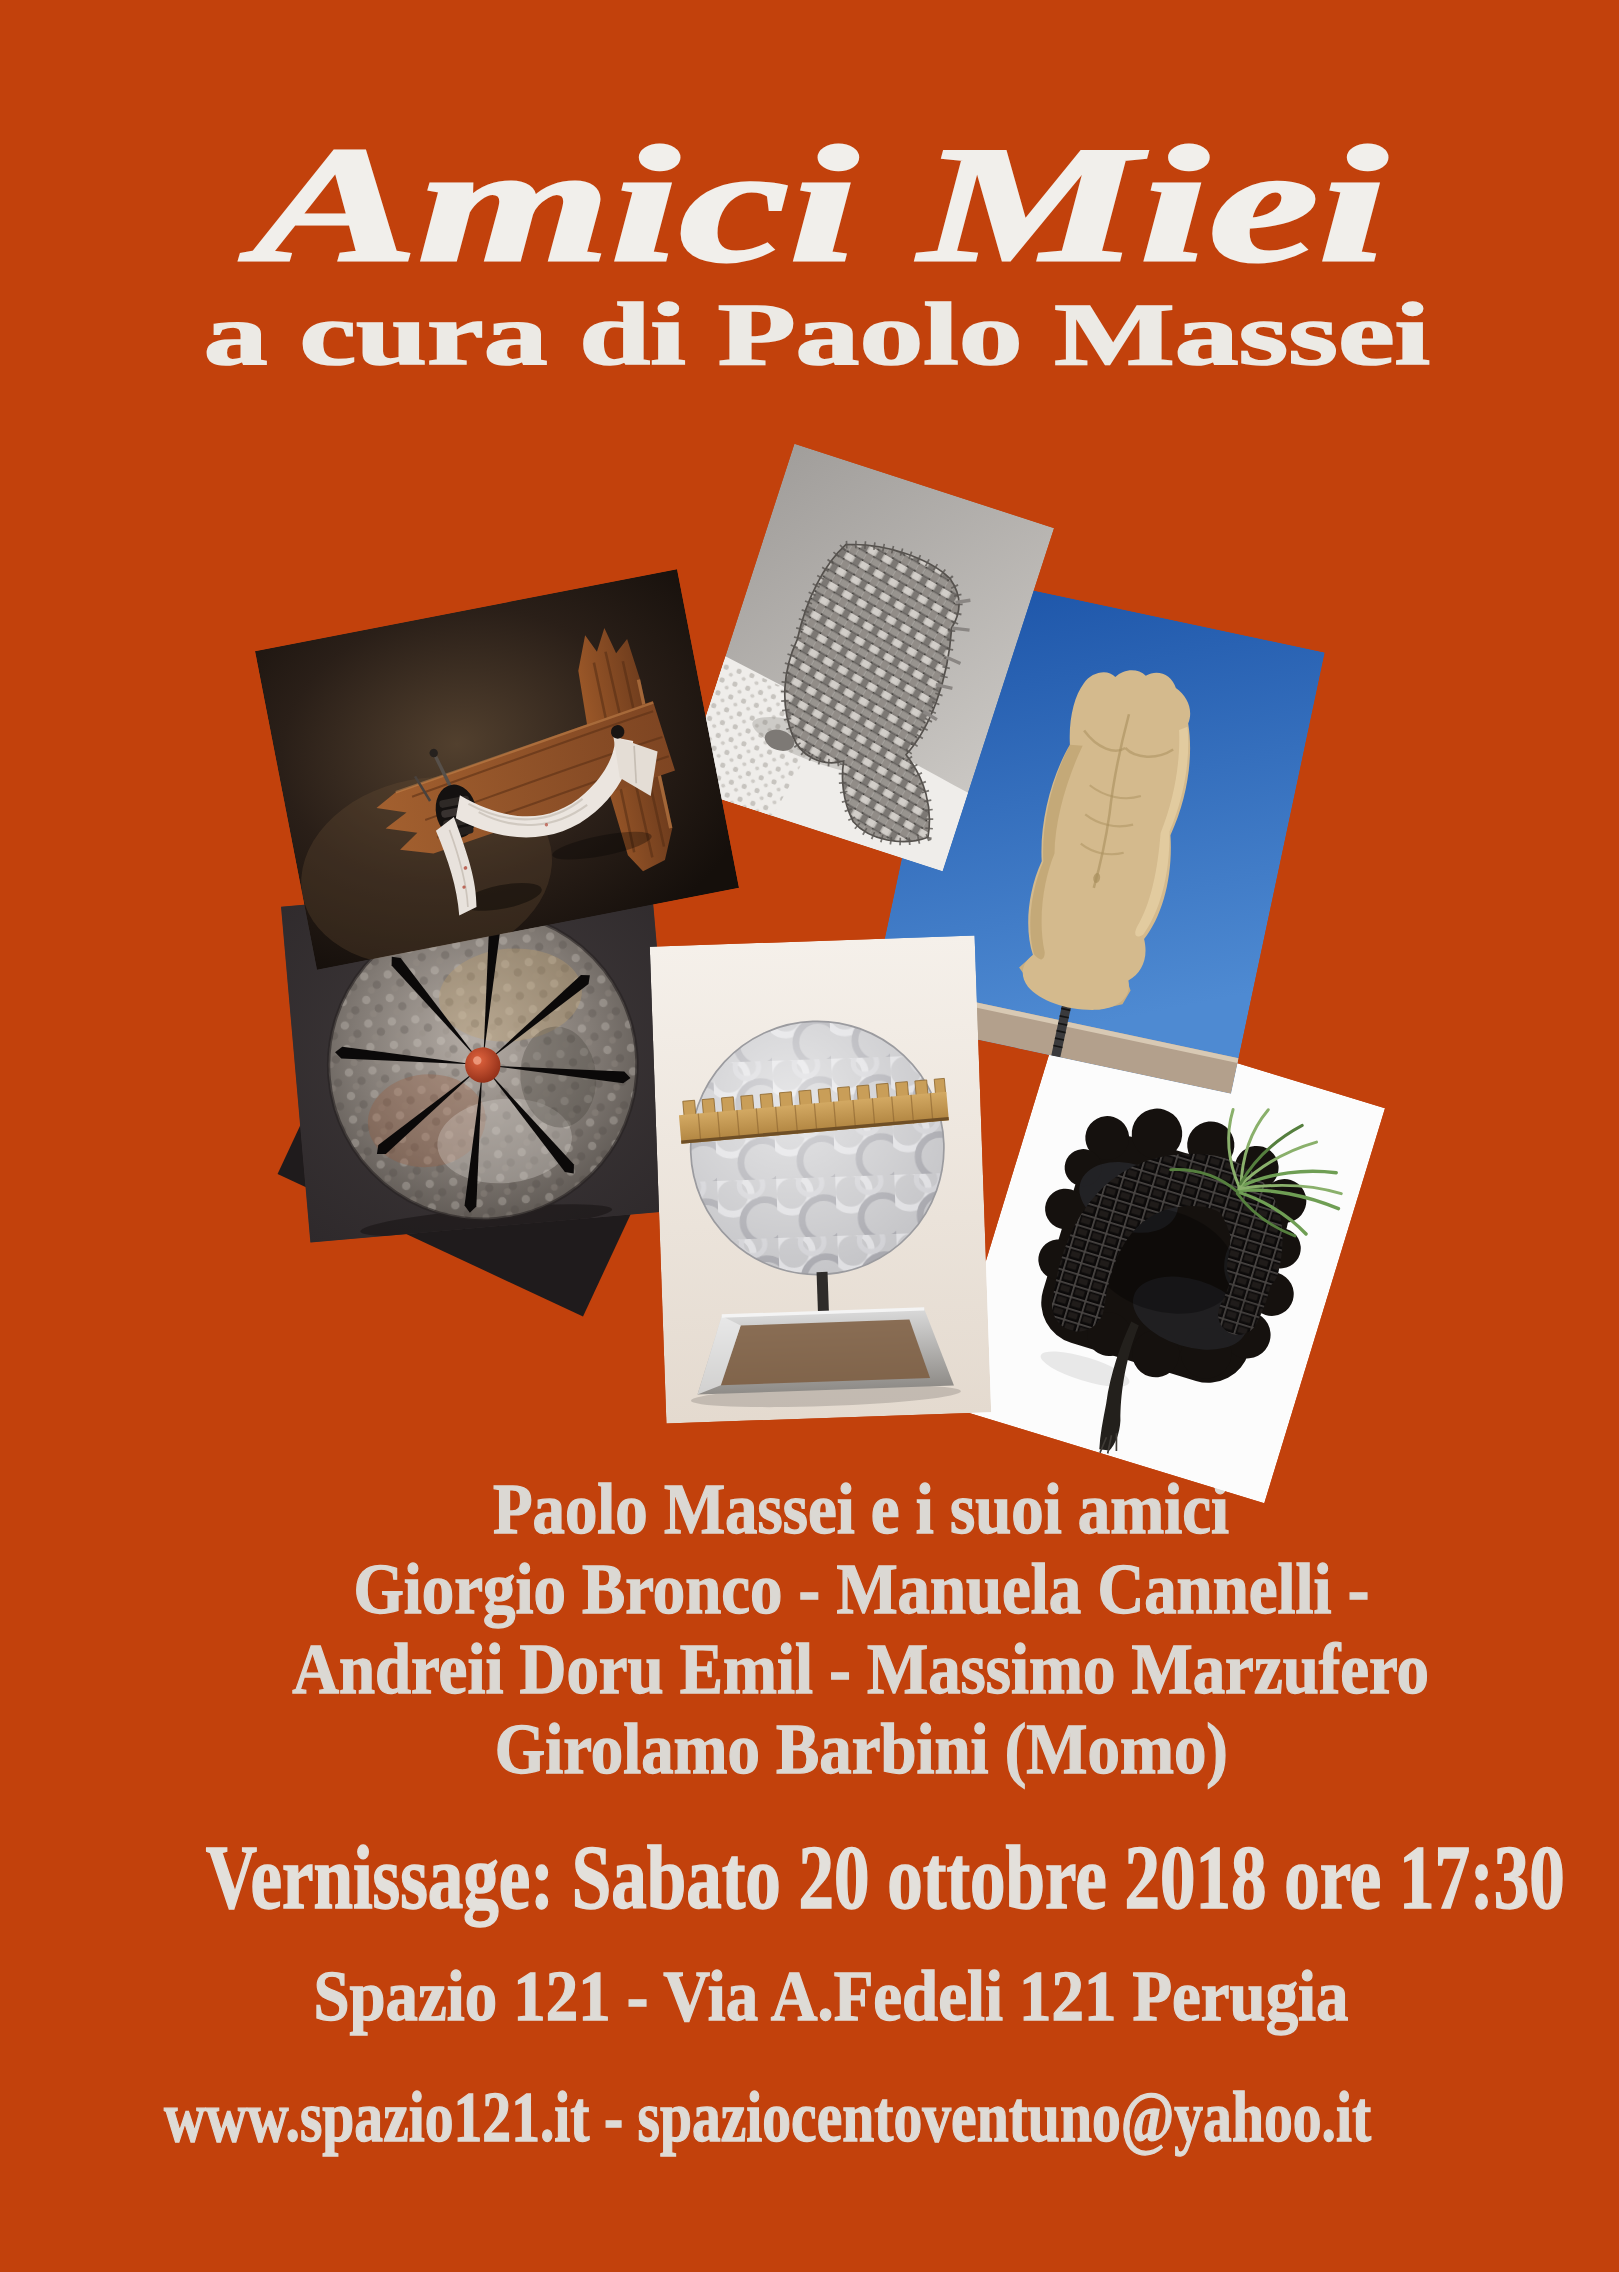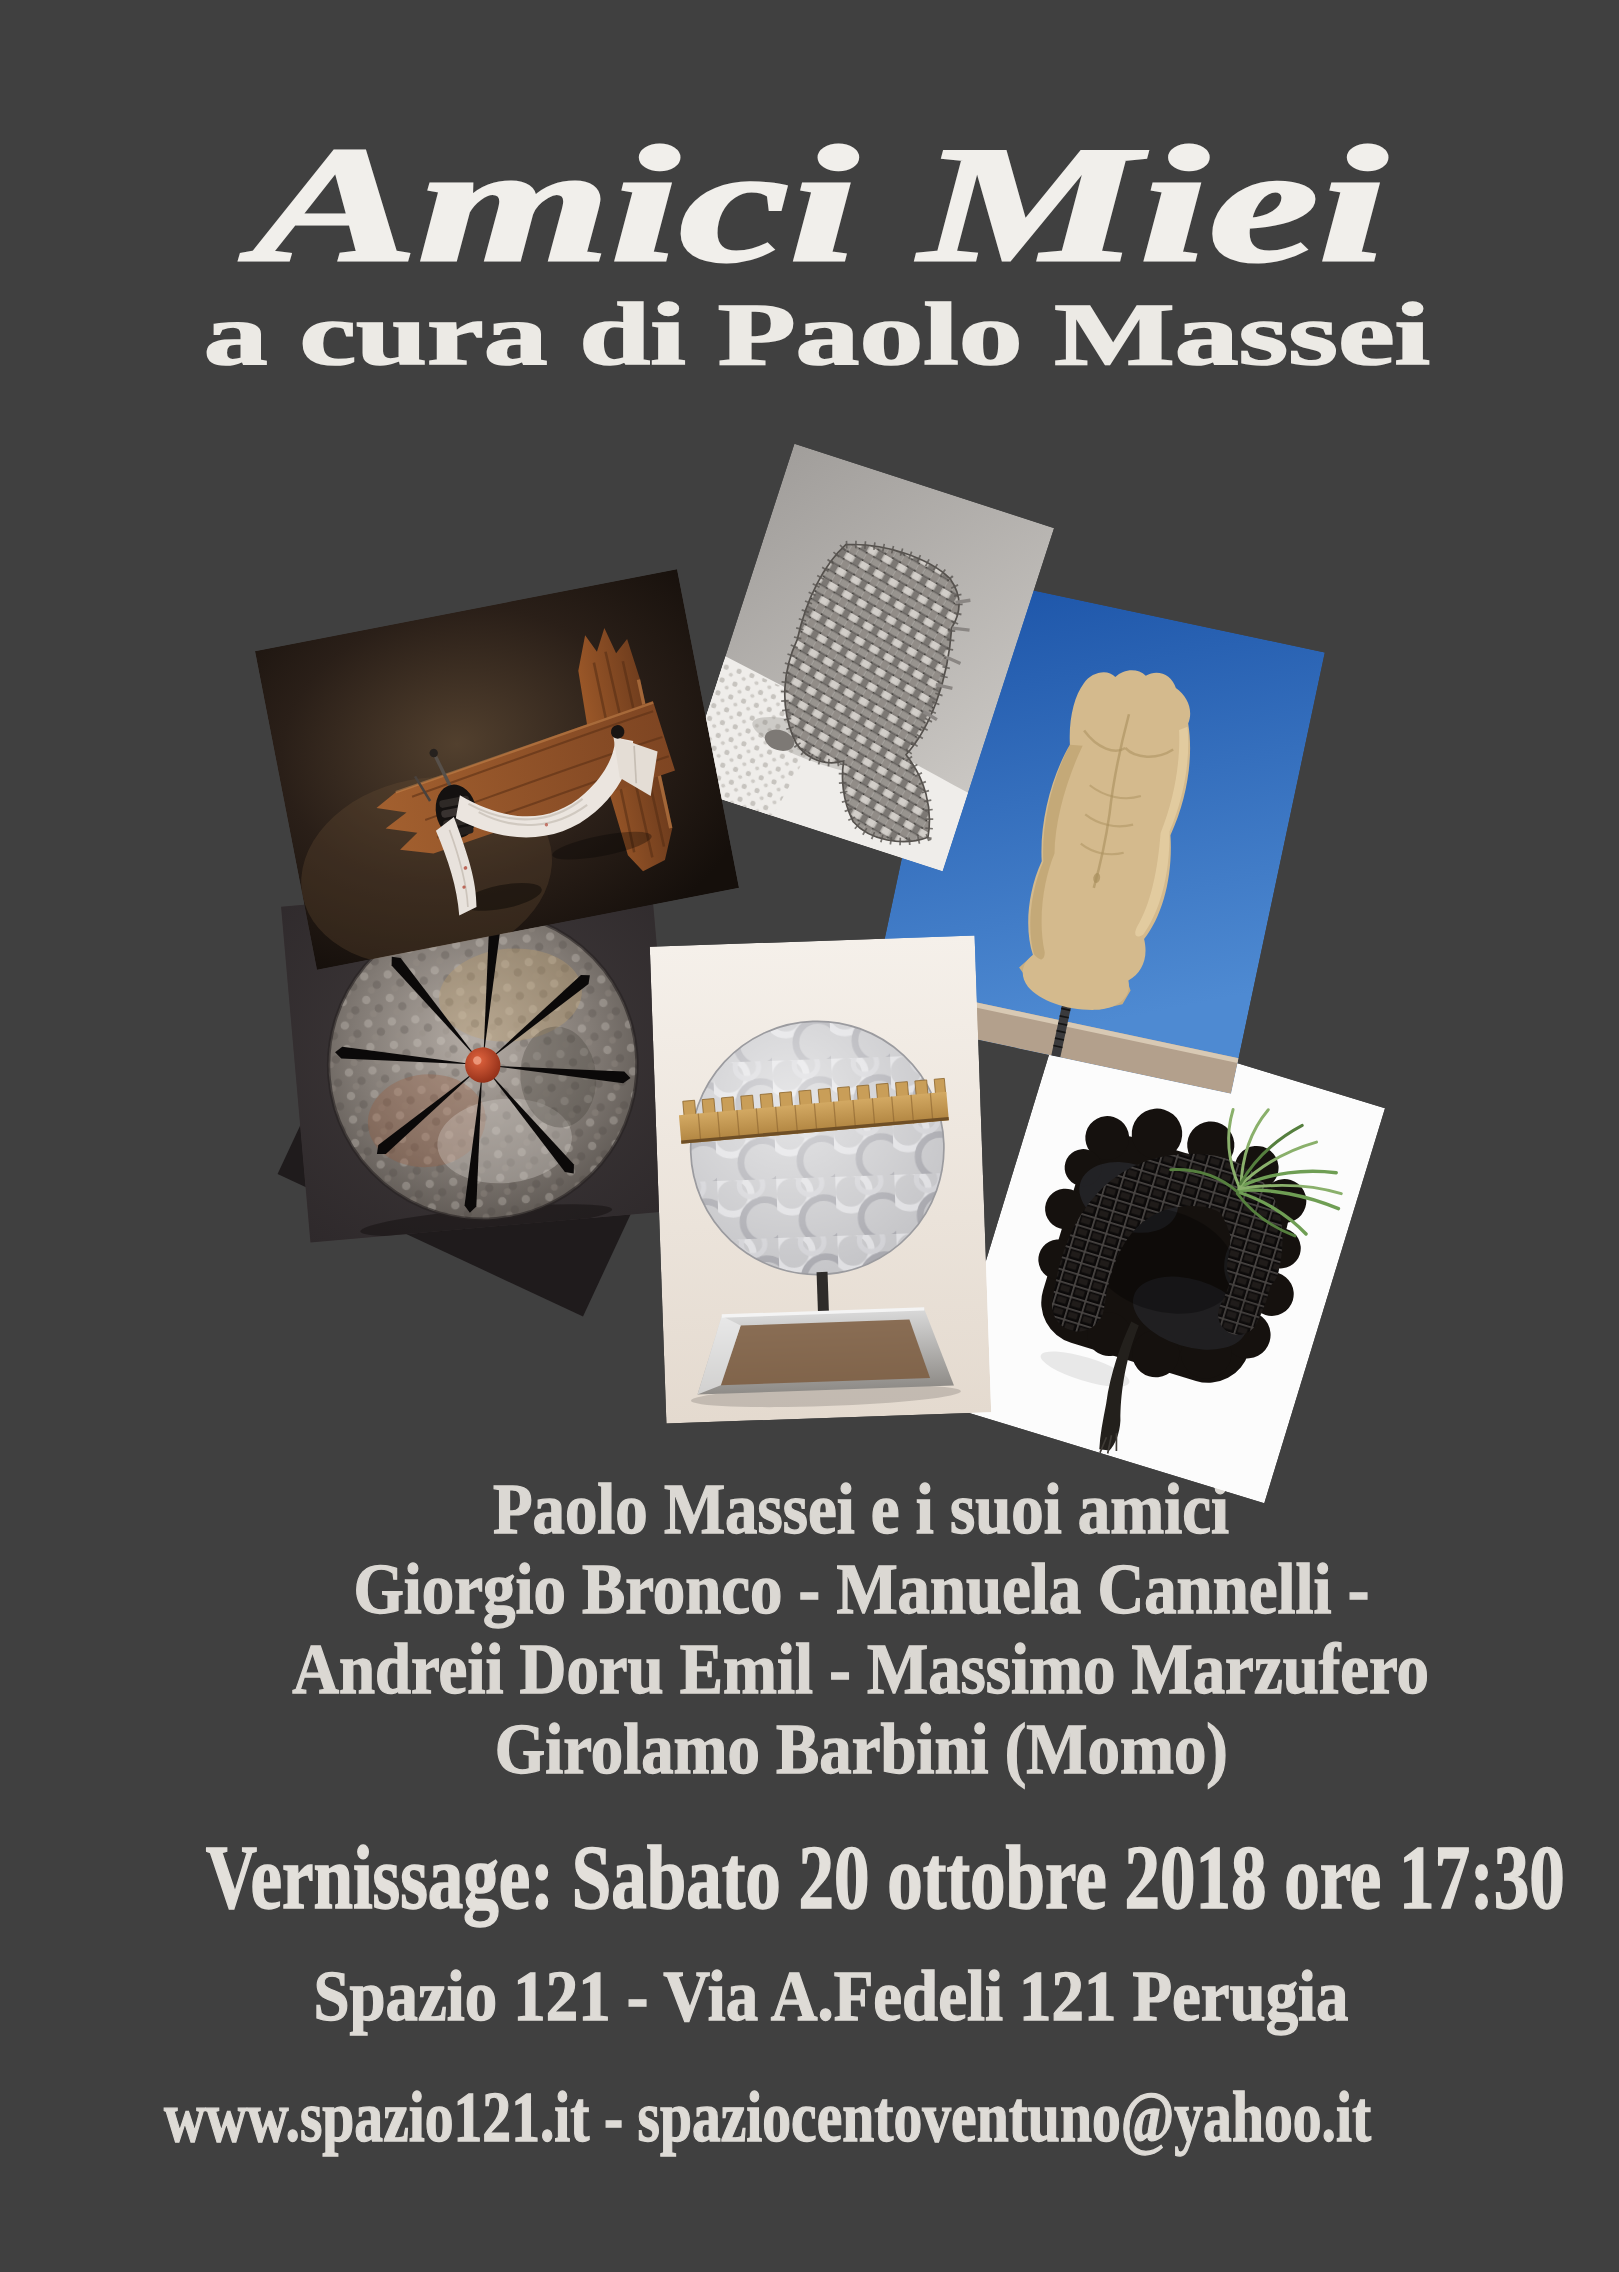--- a/index.html
+++ b/index.html
@@ -1,18 +1,18 @@
 <!DOCTYPE html>
 <html style="font-size:13.5px"><head>
 <meta charset="utf-8">
 <style>
   html,body{margin:0;padding:0;background:#282425;}
   body{width:1620px;height:2273px;position:relative;overflow:hidden;
        font-family:"Liberation Serif",serif;}
-  .poster{position:absolute;inset:0;background:#404040;}
+  .poster{position:absolute;inset:0;background:#c2410c;}
 
   
   .trow{position:absolute;width:100%;text-align:center;color:#dedbd6;}
   .trow .fit{display:inline-block;white-space:nowrap;}
 
   .title-row{top:122px;left:10px;font-size:165px;line-height:1;
              font-style:italic;font-weight:bold;color:#f1efeb;}
   .title-row .fit{transform:scaleX(1.50);-webkit-text-stroke:3px #f1efeb;}
 
   .subtitle-row{top:291px;left:6.7px;font-size:88px;line-height:1;

